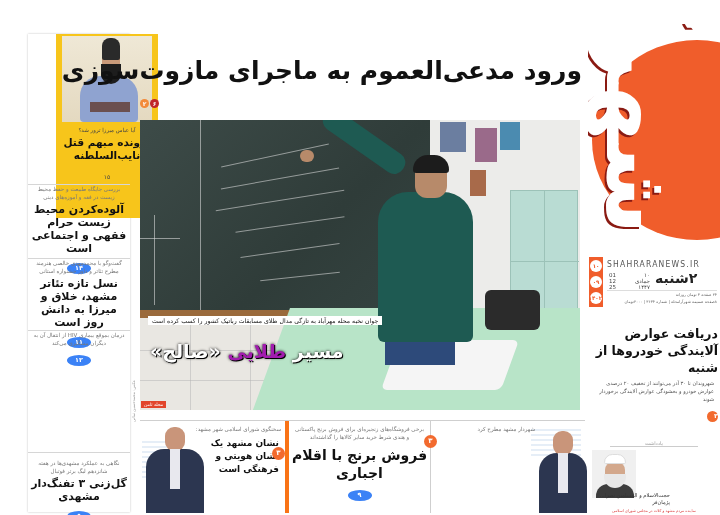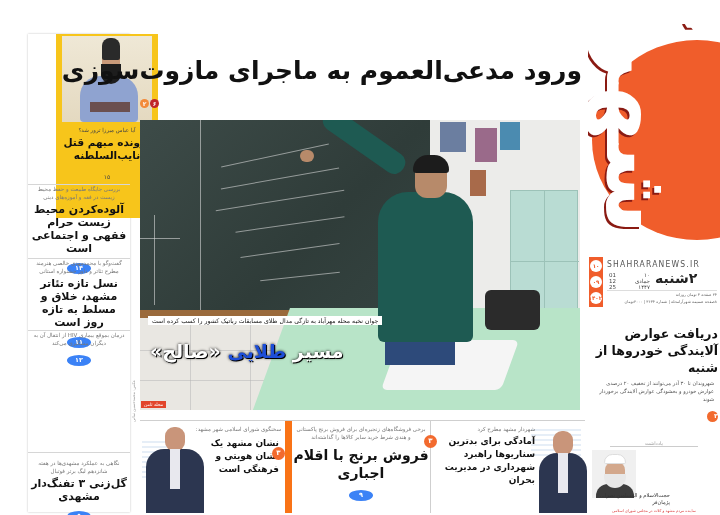--- a/index.html
+++ b/index.html
@@ -49,21 +49,21 @@
   .boy-hand { position: absolute; left: 160px; top: 30px; width: 14px; height: 12px; background: #b78a6a; border-radius: 6px; }
   .boy-jeans { position: absolute; left: 245px; top: 205px; width: 70px; height: 40px; background: #2d4a7a; }
   .counter { position: absolute; left: 130px; top: 188px; width: 330px; height: 110px; background: #b8e4c8; transform: skewX(-20deg); }
   .sink { position: absolute; left: 250px; top: 220px; width: 120px; height: 50px; background: #f5f5f5; border-radius: 6px; transform: skewX(-20deg); }
   .robot { position: absolute; left: 345px; top: 170px; width: 55px; height: 40px; background: #2b2b2b; border-radius: 6px; }
   .frame-bottom { position: absolute; left: 0; top: 190px; width: 290px; height: 100px; background: linear-gradient(#9a6a3c 0 8px,#e9e7e2 8px); }
   .tile-line { position: absolute; background: rgba(180,180,180,0.5); }
 
   .caption-box { position: absolute; left: 148px; top: 316px; background: #fff; padding: 1px 4px; font-size: 6.2px; color: #111; white-space: nowrap; }
   .photo-title { position: absolute; left: 150px; top: 340px; font-size: 19px; font-weight: bold; color: #fff; white-space: nowrap; text-shadow: 0 0 3px #000, 1px 1px 0 #000; }
-  .photo-title .gold { color: #1d4ed8; margin-top: 6px; }
+  .photo-title .gold { color: #a21caf; margin-top: 6px; }
   .photo-tag { position: absolute; left: 141px; top: 401px; background: #e2452b; color: #fff; font-size: 4.5px; padding: 1px 3px; }
 
   
   .bottom { position: absolute; left: 140px; top: 420px; width: 445px; height: 92px; border-top: 1px solid #cfcfcf; }
   .b-col { position: absolute; top: 0; height: 92px; }
   .b-kicker { font-size: 5.5px; color: #777; line-height: 8px; }
   .b-title { font-weight: bold; color: #111; }
   .person { position: absolute; bottom: 0; background: #2c3650; border-radius: 18px 18px 0 0; }
   .person .head { position: absolute; left: 50%; margin-left: -10px; top: -22px; width: 20px; height: 24px; background: #c9957a; border-radius: 9px; }
   .person .shirt { position: absolute; left: 50%; margin-left: -5px; top: 0; width: 10px; height: 40px; background: #e8e8ee; }
@@ -120,21 +120,21 @@
     </div>
 
     <div class="side-item" style="top:150px;">
       <div class="side-kicker">بررسی جایگاه طبیعت و حفظ محیط زیست در فقه و آموزه‌های دینی</div>
       <div class="side-title">آلوده‌کردن محیط زیست حرام فقهی و اجتماعی است</div>
       <span class="badge">۱۴</span>
     </div>
 
     <div class="side-item" style="top:224px;">
       <div class="side-kicker">گفت‌وگو با محمدمهدی خالصی هنرمند مطرح تئاتر و داور جشنواره استانی</div>
-      <div class="side-title">نسل تازه تئاتر مشهد، خلاق و مسلط به تازه روز است</div>
+      <div class="side-title">نسل تازه تئاتر مشهد، خلاق و میرزا به دانش روز است</div>
       <span class="badge">۱۱</span>
     </div>
 
     <div class="side-item" style="top:296px;">
       <div class="side-kicker">درمان بموقع بیماری HIV از انتقال آن به دیگران پیشگیری می‌کند</div>
       <span class="badge">۱۲</span>
     </div>
 
 
     <div class="side-item" style="top:418px;">
@@ -198,25 +198,24 @@
 
   <div class="bottom">
 
     <div class="b-col" style="left:290px;width:155px;border-left:1px solid #cfcfcf;">
       <div class="hline-bg" style="left:100px;top:8px;width:50px;height:30px;"></div>
       <div class="person" style="left:108px;width:48px;height:60px;">
           <div class="head"></div>
           <div class="shirt"></div>
         </div>
       <div class="b-kicker" style="position:absolute;right:50px;top:4px;">شهردار مشهد مطرح کرد</div>
-      <div class="b-title" style="position:absolute;right:50px;top:14px;width:100px;font-size:9px;line-height:13px;text-align:right;">آمادگی برای بدترین سناریوها راهبرد شهرداری در مدیریت بحران</div>
       <span class="side-badge" style="left:-7px;top:14px;">۳</span>
     </div>
 
-    <div class="b-col" style="left:145px;width:145px;border-left:7px solid #f97316;text-align:center;">
+    <div class="b-col" style="left:145px;width:145px;border-left:4px solid #f97316;text-align:center;">
       <div class="b-kicker" style="padding:4px 4px 0;">برخی فروشگاه‌های زنجیره‌ای برای فروش برنج پاکستانی و هندی شرط خرید سایر کالاها را گذاشته‌اند</div>
       <div class="b-title" style="font-size:14px;line-height:18px;margin-top:5px;">فروش برنج با اقلام اجباری</div>
       <span class="badge">۹</span>
     </div>
 
     <div class="b-col" style="left:0;width:145px;">
       <div class="hline-bg" style="left:2px;top:20px;width:40px;height:40px;"></div>
       <div class="person" style="left:6px;width:58px;height:64px;">
           <div class="head"></div>
           <div class="shirt"></div>

